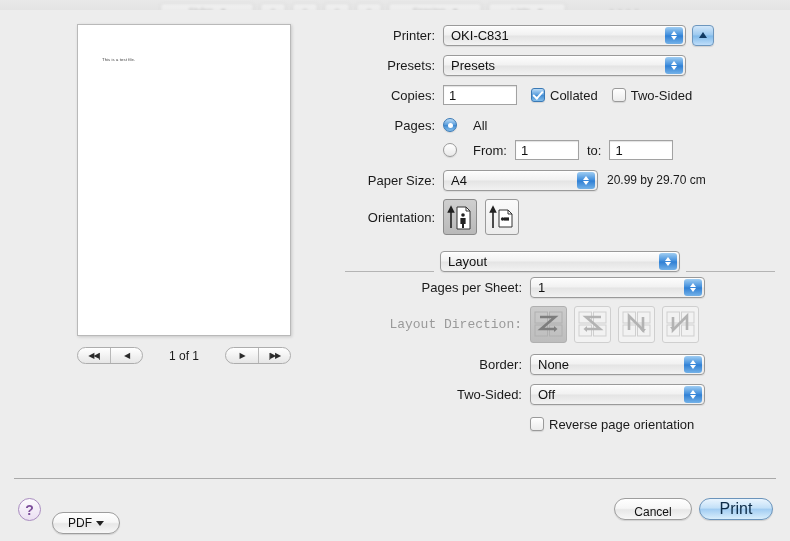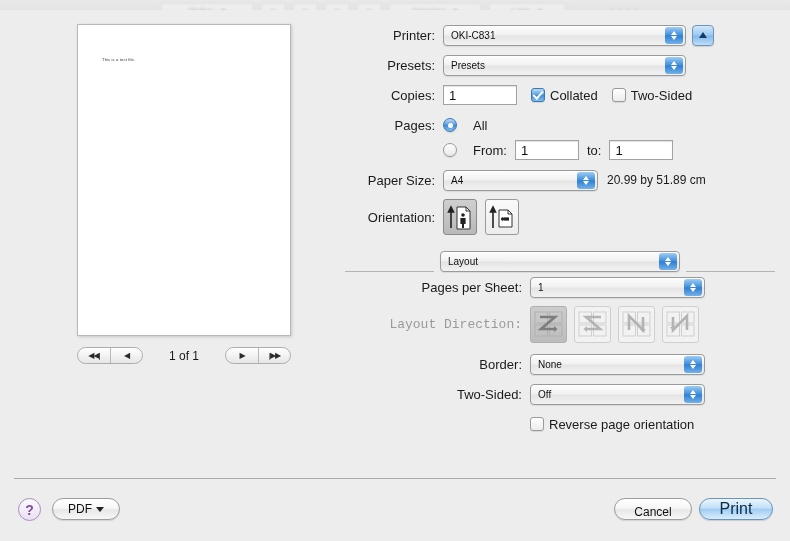--- a/index.html
+++ b/index.html
@@ -83,21 +83,21 @@
   }
   .lbl.dim { color: #9a9a9a; font-family: Liberation Mono, monospace; }
 
   
   .popup {
     position: relative; height: 21px;
     border: 1px solid #9a9a9a; border-radius: 4px;
     background: linear-gradient(#fdfdfd 0%, #f1f1f1 48%, #e4e4e4 52%, #f2f2f2 100%);
     box-shadow: 0 1px 0 rgba(255,255,255,.7) inset, 0 1px 1px rgba(0,0,0,.08);
     display: flex; align-items: center; padding: 0 26px 0 7px;
-    font-size: 10px; color: #111; white-space: nowrap; overflow: hidden;
+    font-size: 13px; color: #111; white-space: nowrap; overflow: hidden;
   }
   .popup .arrows {
     position: absolute; right: 2px; top: 1px; width: 18px; height: 17px;
     border-radius: 3px;
     background: linear-gradient(#9fcdf2, #3f8ddc 48%, #2f7fd4 52%, #74b2e8);
     display: flex; flex-direction: column; align-items: center; justify-content: center;
     gap: 1px;
   }
   .popup .arrows i { display: block; width: 0; height: 0; border-left: 3px solid transparent; border-right: 3px solid transparent; }
   .popup .arrows i.up { border-bottom: 4px solid #fff; }
@@ -186,21 +186,21 @@
     color: #7d4f9b; font-size: 14px; font-weight: bold;
     display: flex; align-items: center; justify-content: center;
   }
   .cap-btn {
     height: 22px; border: 1px solid #9d9d9d; border-radius: 11px;
     background: linear-gradient(#ffffff 0%, #f6f6f6 46%, #e7e7e7 54%, #f7f7f7 100%);
     box-shadow: 0 1px 1px rgba(0,0,0,.12);
     display: flex; align-items: center; justify-content: center;
     font-size: 12px; color: #111; padding: 0 14px;
   }
-  .pdf-btn { position: absolute; left: 52px; top: 10px; width: 68px; gap: 4px; }
+  .pdf-btn { position: absolute; left: 52px; top: 24px; width: 68px; gap: 4px; }
   .cancel-btn { position: absolute; left: 614px; top: 10px; width: 78px; align-items: flex-end; }
   .print-btn {
     position: absolute; left: 699px; top: 10px; width: 74px; height: 22px;
     border: 1px solid #6b94bb; border-radius: 11px;
     background: linear-gradient(#eaf5fe 0%, #c4e1f8 44%, #a2cdf2 52%, #d9eefc 100%);
     box-shadow: 0 1px 1px rgba(0,0,0,.14);
     display: flex; align-items: center; justify-content: center;
     font-size: 16px; color: #0c2b47;
   }
   .tri-down { width: 0; height: 0; border-left: 4px solid transparent; border-right: 4px solid transparent; border-top: 5px solid #222; }
@@ -319,21 +319,21 @@
 
     <div class="row">
       <div class="lbl">Paper Size:</div>
       <div class="popup" style="width:155px;">
         <span>A4</span>
         <span class="arrows">
             <i class="up"></i>
             <i class="down"></i>
           </span>
       </div>
-      <span class="meas">20.99 by 51.89 cm</span>
+      <span class="meas">20.99 by 29.70 cm</span>
     </div>
 
     <div class="row" style="margin-top:4px;">
       <div class="lbl">Orientation:</div>
       <div class="orient-btn sel">
         <svg width="26" height="28" viewBox="0 0 26 28">
           <path d="M4 25 L4 6 M4 4 L1.5 9 L6.5 9 Z" stroke="#222" stroke-width="1.6" fill="#222"></path>
           <path d="M10 4 h9 l4 4 v18 h-13 Z" fill="#fff" stroke="#333" stroke-width="1"></path>
           <path d="M19 4 v4 h4" fill="none" stroke="#333" stroke-width="1"></path>
           <circle cx="16" cy="12" r="1.8" fill="#222"></circle>

